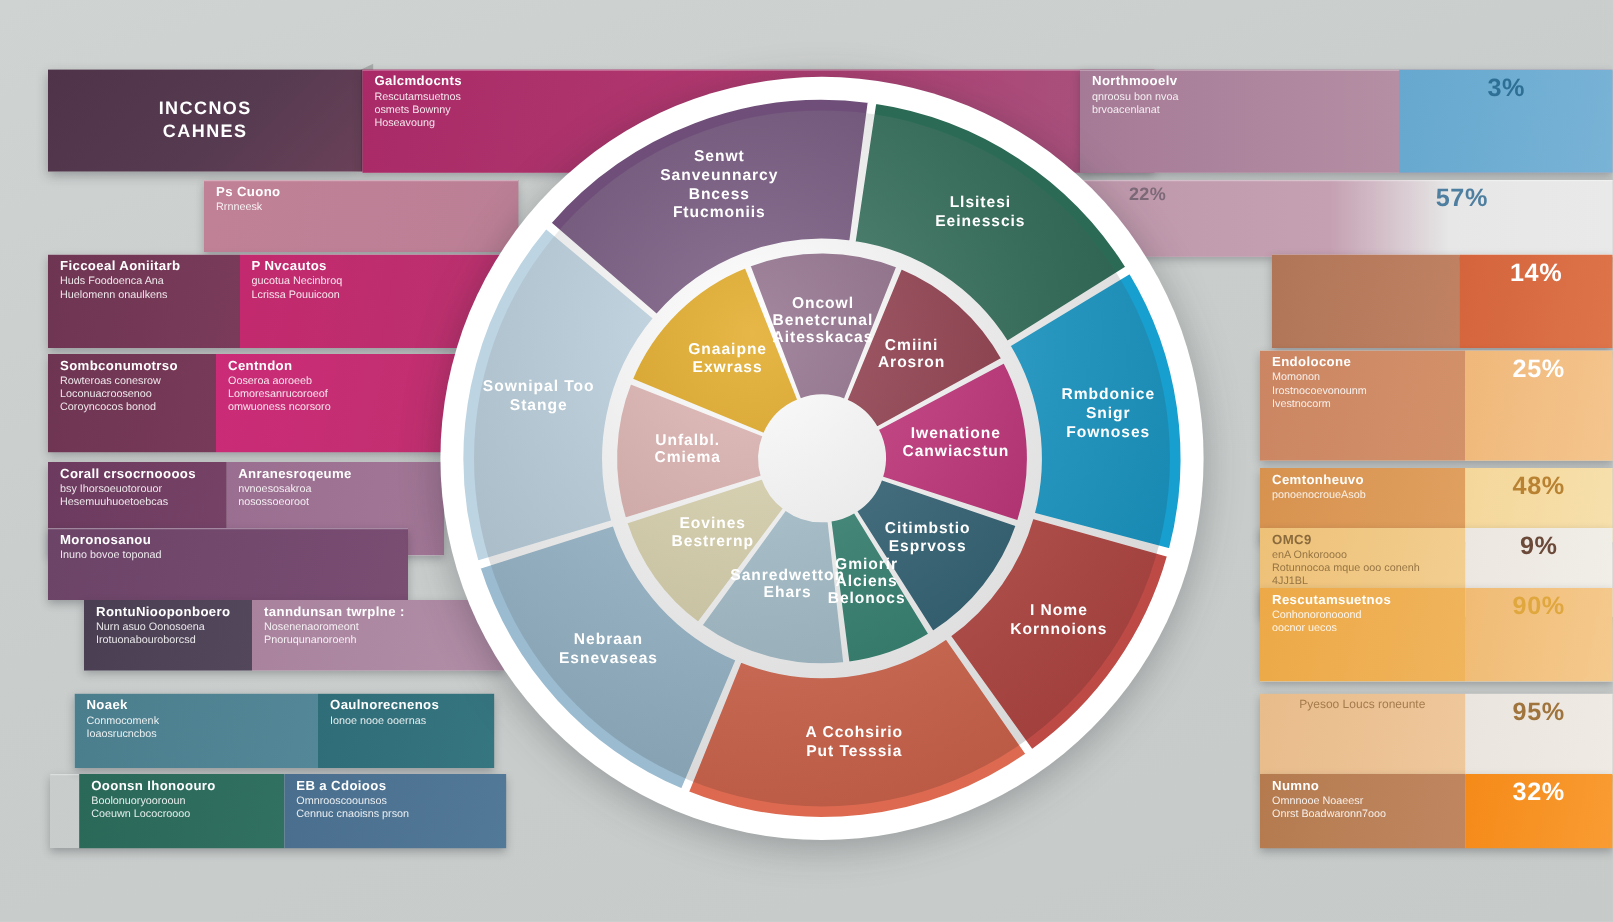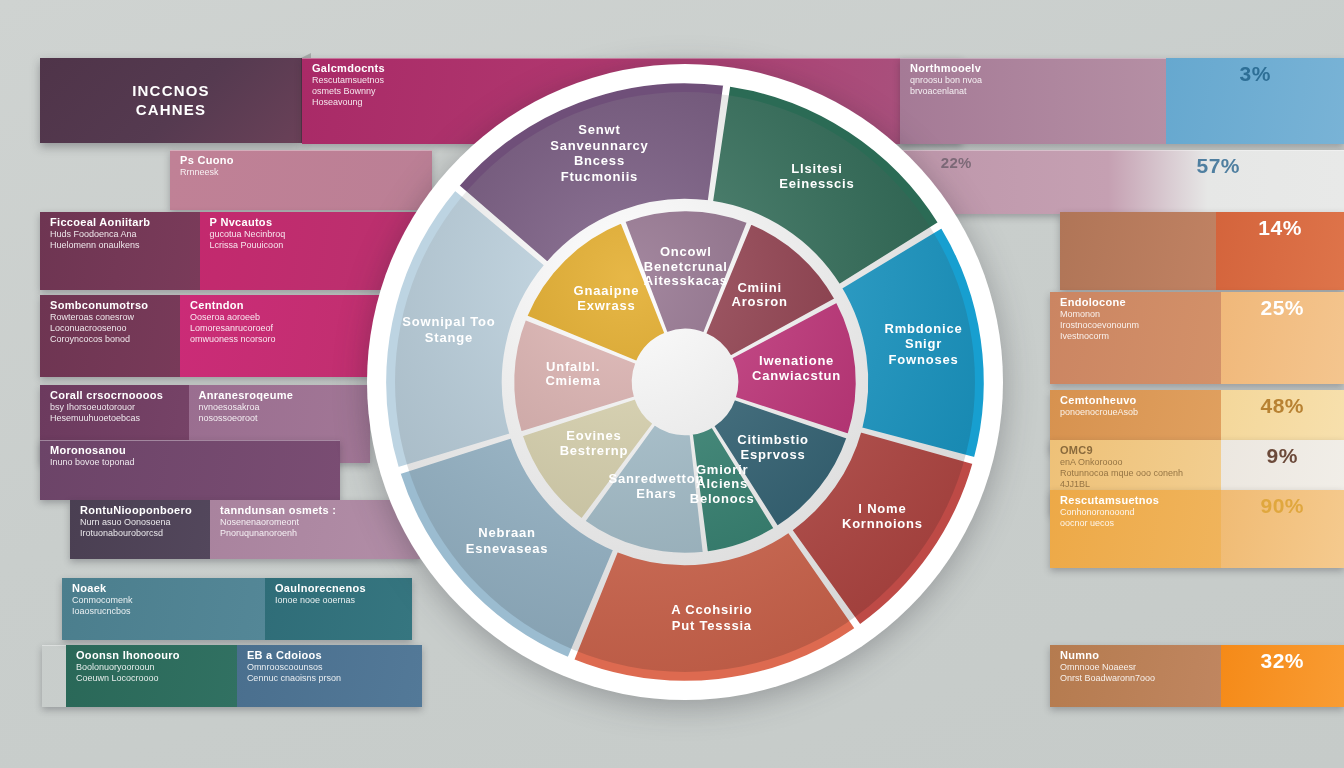--- a/index.html
+++ b/index.html
@@ -188,21 +188,21 @@
     </div>
   </div>
 
   <div class="bar" style="left:70px;top:500px;width:350px;height:59px;">
     <div class="seg" style="width:40%;color:#fff;background:linear-gradient(100deg,#4a3f52,#53475c)">
       <div class="t1">RontuNiooponboero</div>
       <div class="t2">Nurn asuo Oonosoena</div>
       <div class="t2">Irotuonabouroborcsd</div>
     </div>
     <div class="seg" style="width:60%;color:#fff;background:linear-gradient(100deg,#a9839e,#b28ea7)">
-      <div class="t1">tanndunsan osmets :</div>
+      <div class="t1">tanndunsan twrplne :</div>
       <div class="t2">Nosenenaoromeont</div>
       <div class="t2">Pnoruqunanoroenh</div>
     </div>
   </div>
 
   <div class="bar" style="left:1050px;top:490px;width:294px;height:78px;">
     <div class="seg" style="width:58%;color:#fff;background:linear-gradient(100deg,#eda947,#f0b45c)">
       <div class="t1">Rescutamsuetnos</div>
       <div class="t2">Conhonoronooond</div>
       <div class="t2">oocnor uecos</div>
@@ -217,20 +217,28 @@
       <div class="t1">Noaek</div>
       <div class="t2">Conmocomenk</div>
       <div class="t2">Ioaosrucncbos</div>
     </div>
     <div class="seg" style="width:42%;color:#fff;background:linear-gradient(100deg,#2f6d78,#367680)">
       <div class="t1">Oaulnorecnenos</div>
       <div class="t2">Ionoe nooe ooernas</div>
     </div>
   </div>
 
+  <div class="bar" style="left:1050px;top:578px;width:294px;height:68px;">
+    <div class="seg center" style="width:58%;color:#9a7244;background:linear-gradient(100deg,#e9bc8b,#eec79b)">
+      <div class="t2" style="font-size:10px">Pyesoo Loucs roneunte</div>
+    </div>
+    <div class="seg center" style="width:42%;background:linear-gradient(100deg,#eae5de,#efebe4)">
+      <div class="val" style="margin:0;padding:0;color:#a0743d">95%</div>
+    </div>
+  </div>
 
   <div class="bar" style="left:42px;top:645px;width:380px;height:62px;padding-left:24px;">
     <div class="seg" style="width:48%;color:#fff;background:linear-gradient(100deg,#2a6858,#317162)">
       <div class="t1">Ooonsn Ihonoouro</div>
       <div class="t2">Boolonuoryoorooun</div>
       <div class="t2">Coeuwn Lococroooo</div>
     </div>
     <div class="seg" style="width:52%;color:#fff;background:linear-gradient(100deg,#4a6f8e,#537998)">
       <div class="t1">EB a Cdoioos</div>
       <div class="t2">Omnrooscoounsos</div>

